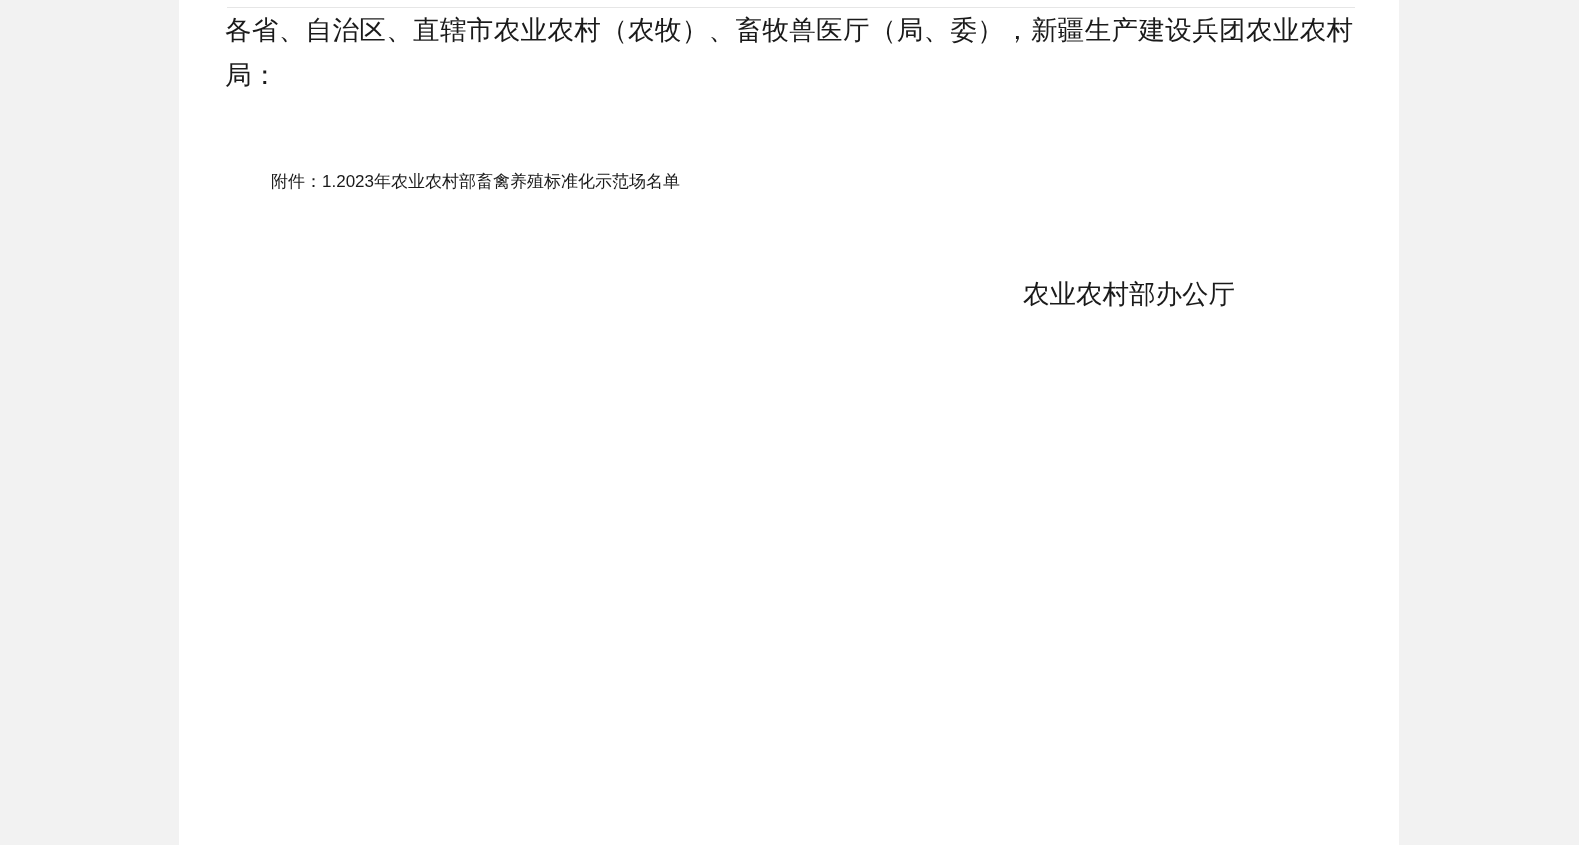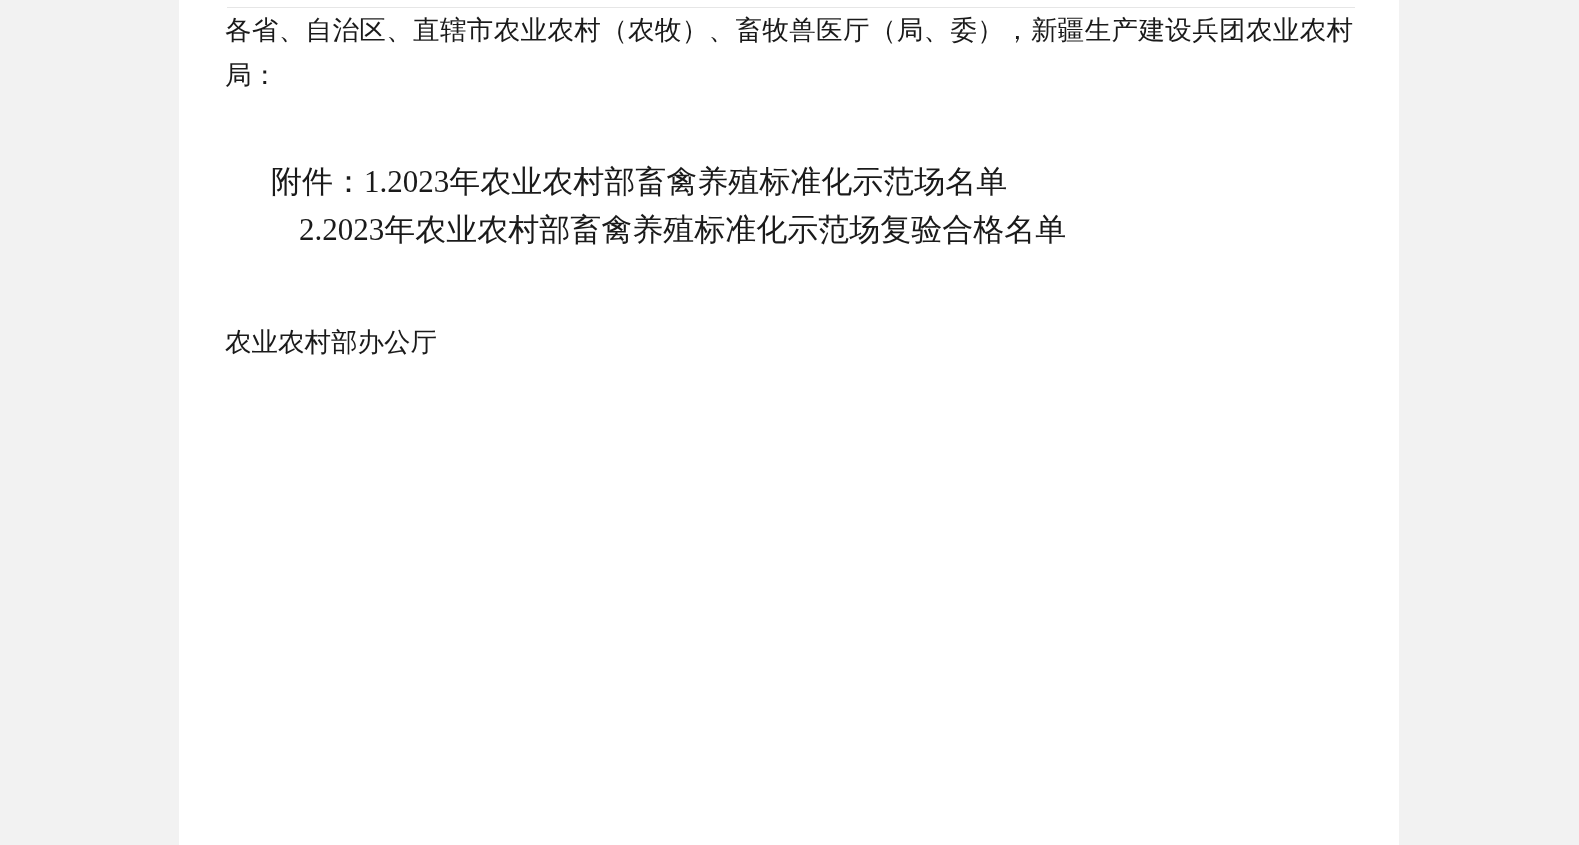--- a/index.html
+++ b/index.html
@@ -53,33 +53,34 @@
   }
   .p-indent {
     text-indent: 2em;
   }
   .p-notice {
     text-indent: 1.5em;
     margin-top: 2px;
   }
   .attach-block {
     margin-top: 60px;
-    font-family: Liberation Serif, serif;
-    font-size: 31px;
+    font-family: Liberation Sans, sans-serif;
+    font-size: 17px;
     line-height: 48px;
     color: #1a1a1a;
   }
   .attach-line1 {
     padding-left: 46px;
   }
   .attach-line2 {
     padding-left: 74px;
   }
   .signature {
     margin-top: 68px;
+    text-align: right;
     padding-right: 118px;
     font-family: "Liberation Serif", "DejaVu Serif", serif;
     font-size: 26.5px;
     line-height: 40px;
     color: #1a1a1a;
   }
   .left-gutter, .right-gutter {
     position: absolute;
     top: 0;
     height: 845px;
@@ -104,21 +105,20 @@
       <div class="doc-body">
 
         <p class="para p-head">各省、自治区、直辖市农业农村（农牧）、畜牧兽医厅（局、委），新疆生产建设兵团农业农村局：</p>
 
 
 
       </div>
 
       <div class="attach-block">
         <div class="attach-line1">附件：1.2023年农业农村部畜禽养殖标准化示范场名单</div>
-        <div class="attach-line2">2.2023年农业农村部畜禽养殖标准化示范场复验合格名单</div>
       </div>
 
       <div class="signature">农业农村部办公厅</div>
 
     </div>
   </div>
 
 </div>
 
 </body></html>

